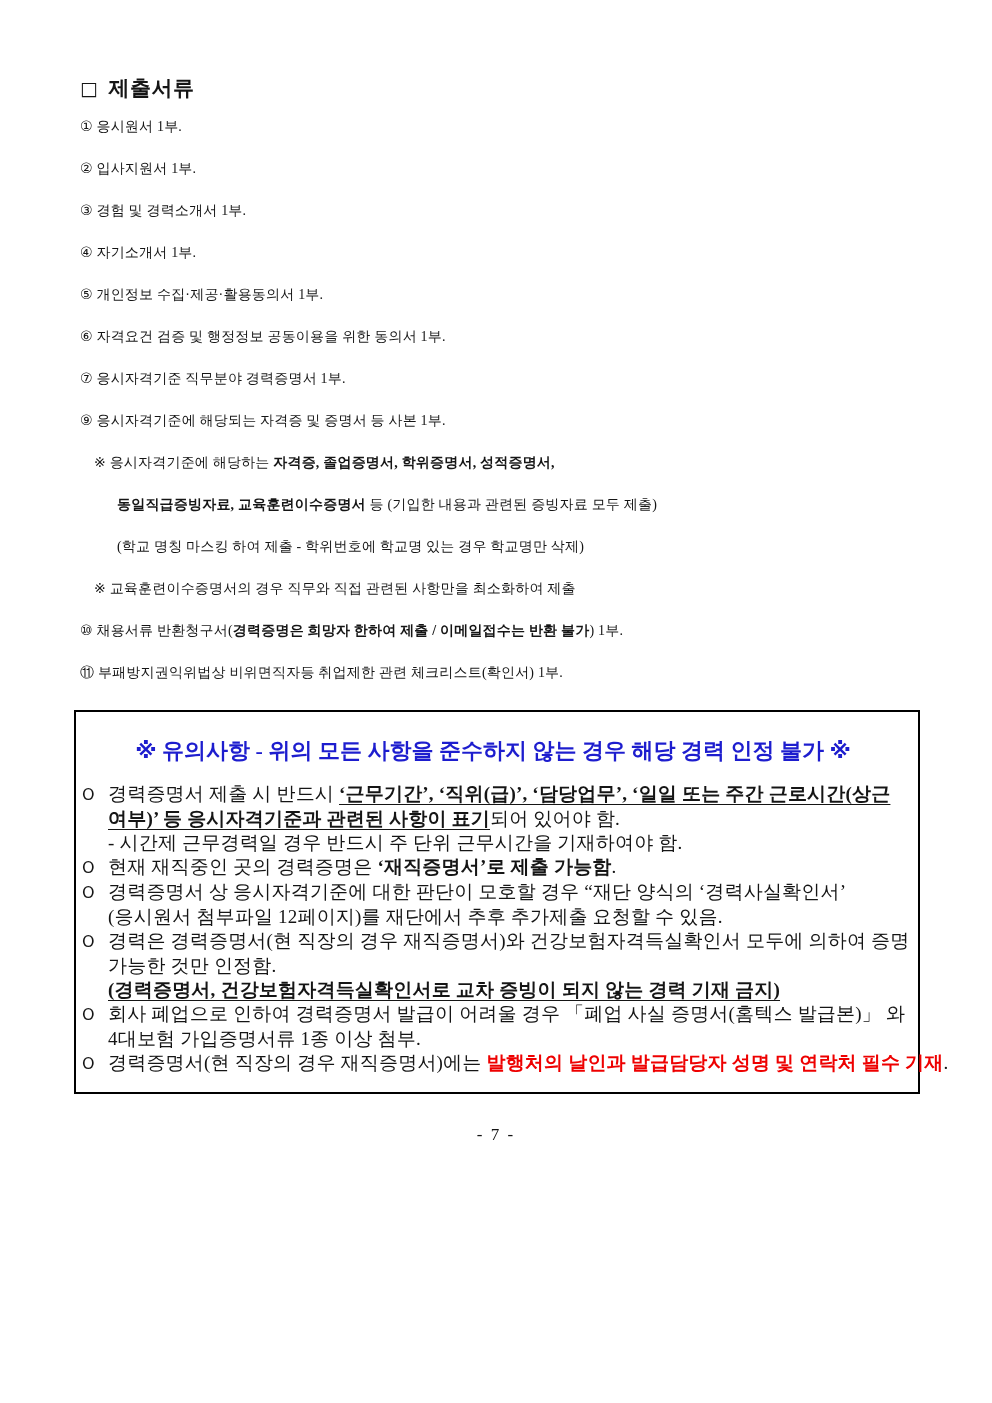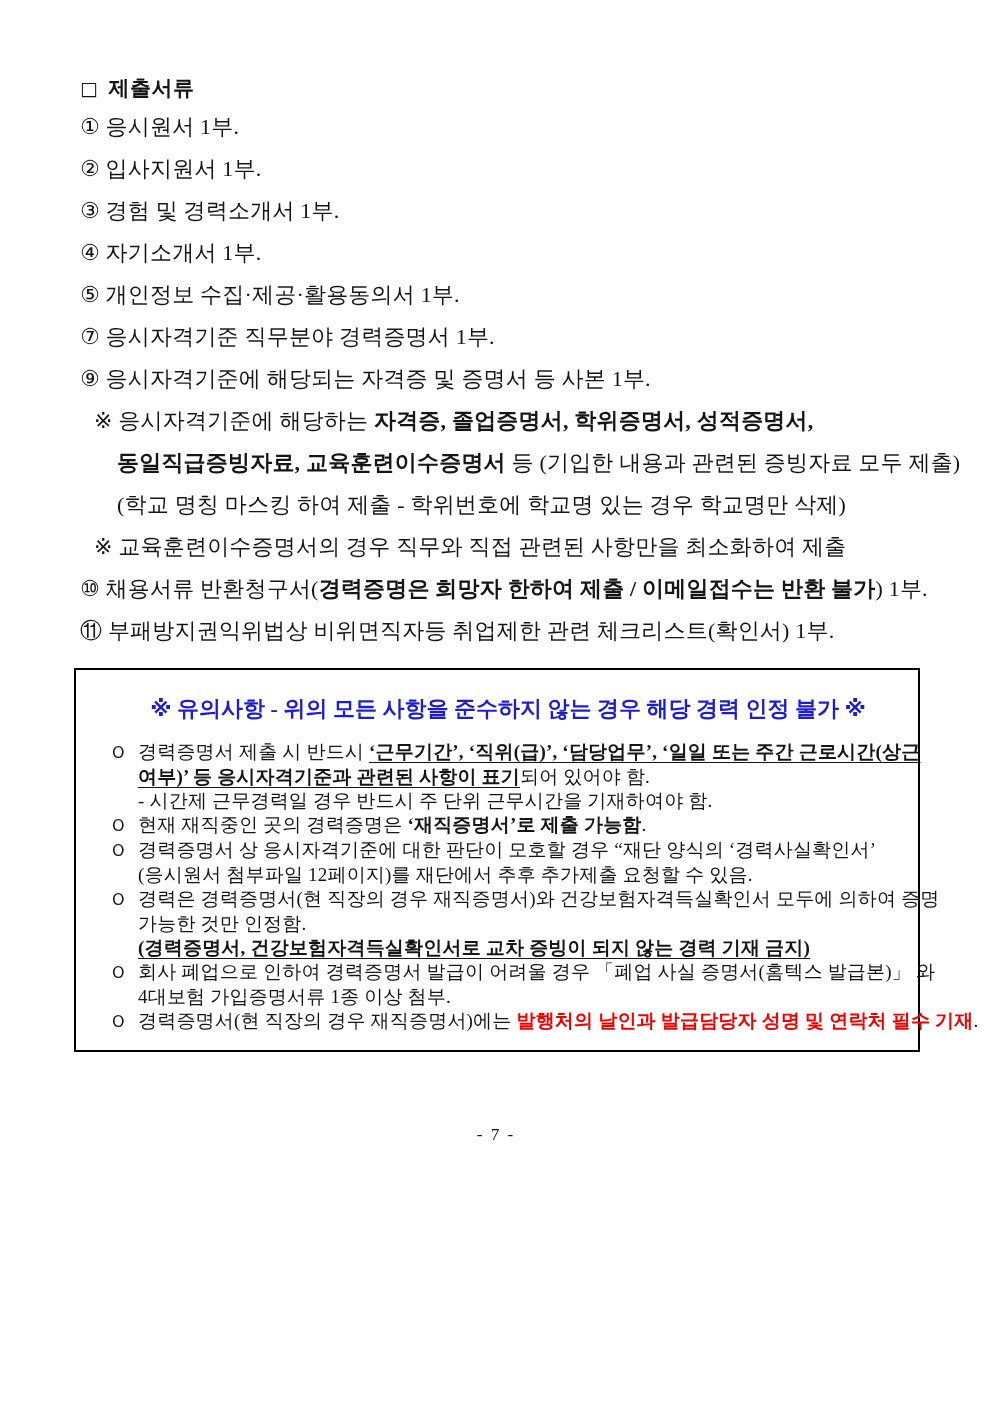--- a/index.html
+++ b/index.html
@@ -15,33 +15,33 @@
     overflow:hidden;
   }
   .sec-title {
     font-size:21px; font-weight:bold; line-height:36px;
     letter-spacing:0.5px; white-space:nowrap;
   }
   .sec-title .checkbox {
     font-family:"DejaVu Sans",sans-serif;
     font-weight:normal; font-size:19px; margin-right:10px;
   }
-  .ln { font-size:22px; line-height:42px; white-space:nowrap; letter-spacing:0.2px; }
+  .ln { font-size:14px; line-height:42px; white-space:nowrap; letter-spacing:0.2px; }
   .lv-item  { padding-left:0; }
   .lv-note  { padding-left:14px; }
   .lv-note2 { padding-left:37px; }
   .b  { font-weight:bold; }
   .bu { font-weight:bold; text-decoration:underline; text-underline-offset:4px; }
   .rb { font-weight:bold; color:var(--red); }
   .notice-box {
     margin-top:16px; margin-left:-6px;
     width:846px;
     border:2px solid #000;
     box-sizing:border-box;
-    padding:14px 14px 16px 36px;
+    padding:14px 14px 16px 6px;
   }
   .notice-title {
     text-align:center;
     color:var(--blue);
     font-weight:bold;
     font-size:22px;
     line-height:38px;
     margin:6px 0 12px 0;
     white-space:nowrap;
   }
@@ -65,20 +65,21 @@
 
   <div class="sec-title">
     <span class="checkbox">□</span><span>제출서류</span>
   </div>
 
   <div class="ln lv-item"><span>① 응시원서 1부.</span></div>
   <div class="ln lv-item"><span>② 입사지원서 1부.</span></div>
   <div class="ln lv-item"><span>③ 경험 및 경력소개서 1부.</span></div>
   <div class="ln lv-item"><span>④ 자기소개서 1부.</span></div>
   <div class="ln lv-item"><span>⑤ 개인정보 수집·제공·활용동의서 1부.</span></div>
+  <div class="ln lv-item"><span>⑥ 자격요건 검증 및 행정정보 공동이용을 위한 동의서 1부.</span></div>
   <div class="ln lv-item"><span>⑦ 응시자격기준 직무분야 경력증명서 1부.</span></div>
   <div class="ln lv-item"><span>⑨ 응시자격기준에 해당되는 자격증 및 증명서 등 사본 1부.</span></div>
   <div class="ln lv-note"><span>※ 응시자격기준에 해당하는 </span><span class="b">자격증, 졸업증명서, 학위증명서, 성적증명서,</span></div>
   <div class="ln lv-note2"><span class="b">동일직급증빙자료, 교육훈련이수증명서</span><span> 등 (기입한 내용과 관련된 증빙자료 모두 제출)</span></div>
   <div class="ln lv-note2"><span>(학교 명칭 마스킹 하여 제출 - 학위번호에 학교명 있는 경우 학교명만 삭제)</span></div>
   <div class="ln lv-note"><span>※ 교육훈련이수증명서의 경우 직무와 직접 관련된 사항만을 최소화하여 제출</span></div>
   <div class="ln lv-item"><span>⑩ 채용서류 반환청구서(</span><span class="b">경력증명은 희망자 한하여 제출 / 이메일접수는 반환 불가</span><span>) 1부.</span></div>
   <div class="ln lv-item"><span>⑪ 부패방지권익위법상 비위면직자등 취업제한 관련 체크리스트(확인서) 1부.</span></div>
 
   <div class="notice-box">

